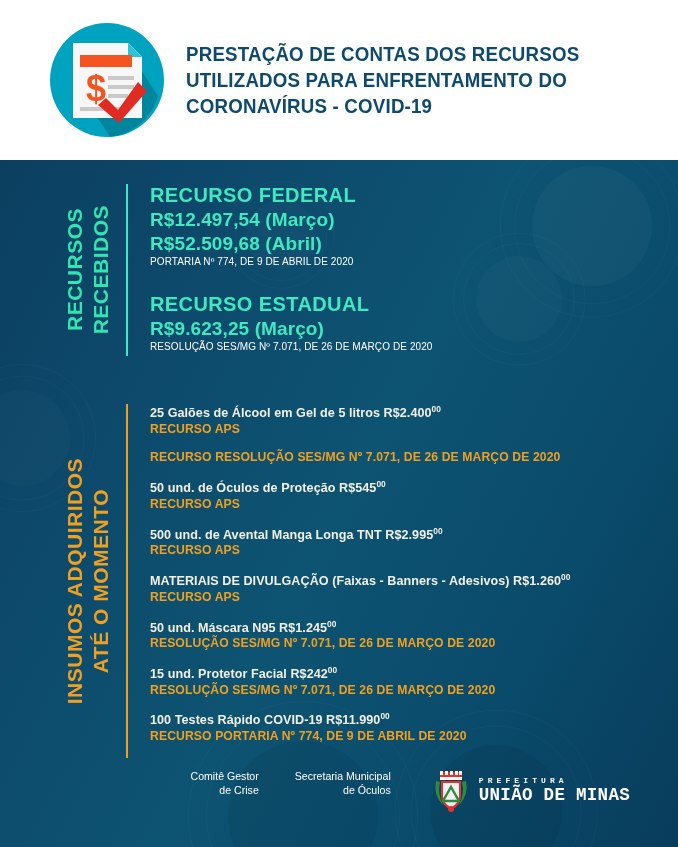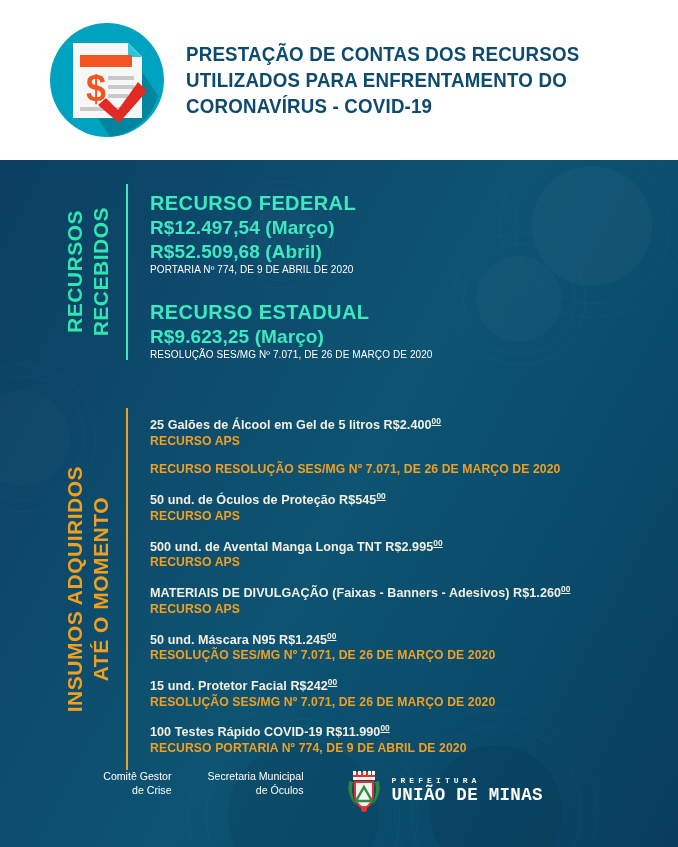--- a/index.html
+++ b/index.html
@@ -117,21 +117,21 @@
     letter-spacing: 0.5px;
     white-space: nowrap;
   }
   .vlabel-green { color: #2FE6B0; font-size: 21px; }
   .vlabel-orange { color: #F0A020; font-size: 21px; }
 
   .vrule { width: 2px; align-self: stretch; margin-right: 22px; }
   .vrule-green  { background: #3EE8C0; }
   .vrule-orange { background: #F0A020; }
 
-  .sec-body { flex: 1 1 auto; padding-right: 40px; margin-top: 8px; }
+  .sec-body { flex: 1 1 auto; padding-right: 40px; }
 
   .res-head {
     color: #3EE8C0;
     font-size: 20px;
     font-weight: bold;
     letter-spacing: 0.4px;
     text-transform: uppercase;
   }
   .res-amount {
     color: #3EE8C0;
@@ -153,44 +153,43 @@
   
   .item { margin-bottom: 14px; }
   .item-title {
     color: #F2F0E4;
     font-size: 12.6px;
     font-weight: bold;
     letter-spacing: 0.05px;
     line-height: 1.22;
   }
   .item-title.justify { text-align: justify; text-align-last: justify; }
-  .sup { font-size: 8.4px; vertical-align: super; letter-spacing: 0; text-decoration: underline; }
+  .sup { font-size: 8.4px; vertical-align: super; letter-spacing: 0; }
   .item-src {
     color: #F0A020;
     font-size: 12.2px;
     font-weight: bold;
     text-transform: uppercase;
     letter-spacing: 0.1px;
     line-height: 1.22;
     margin-top: 0px;
   }
 
   
   .footer {
     position: absolute;
     left: 0; bottom: 0;
     width: 630px;
     height: 92px;
     display: flex;
     align-items: flex-start;
-    justify-content: center;
+    justify-content: flex-end;
     gap: 36px;
     padding-top: 14px;
     z-index: 3;
-    margin-left: 8px;
   }
   .foot-text {
     color: #ffffff;
     font-size: 10.6px;
     line-height: 1.35;
     text-align: right;
     white-space: nowrap;
   }
   .brand { display: flex; align-items: center; gap: 8px; margin-left: 4px; }
   .brand-words { line-height: 1.0; font-family: Liberation Mono, monospace; }

